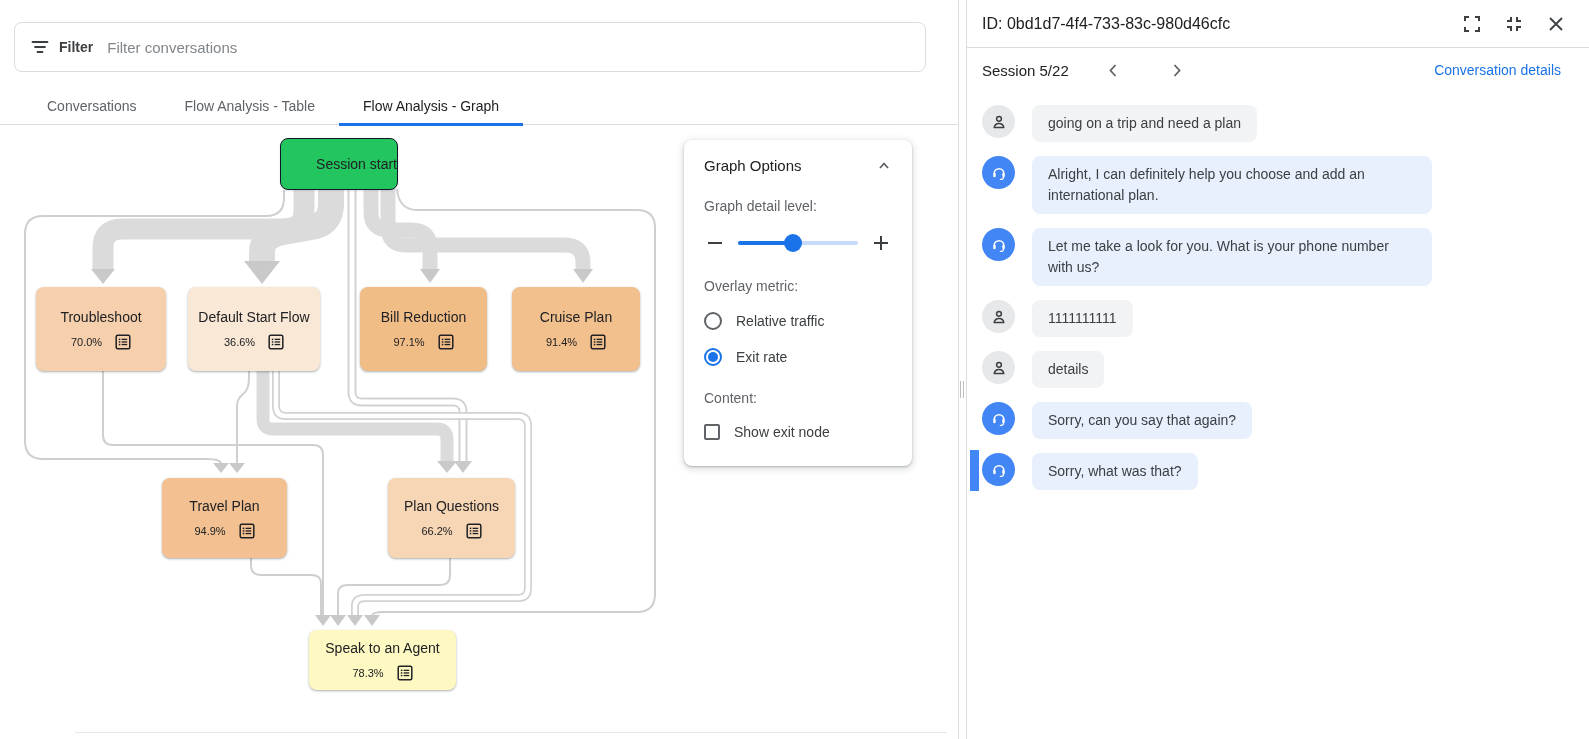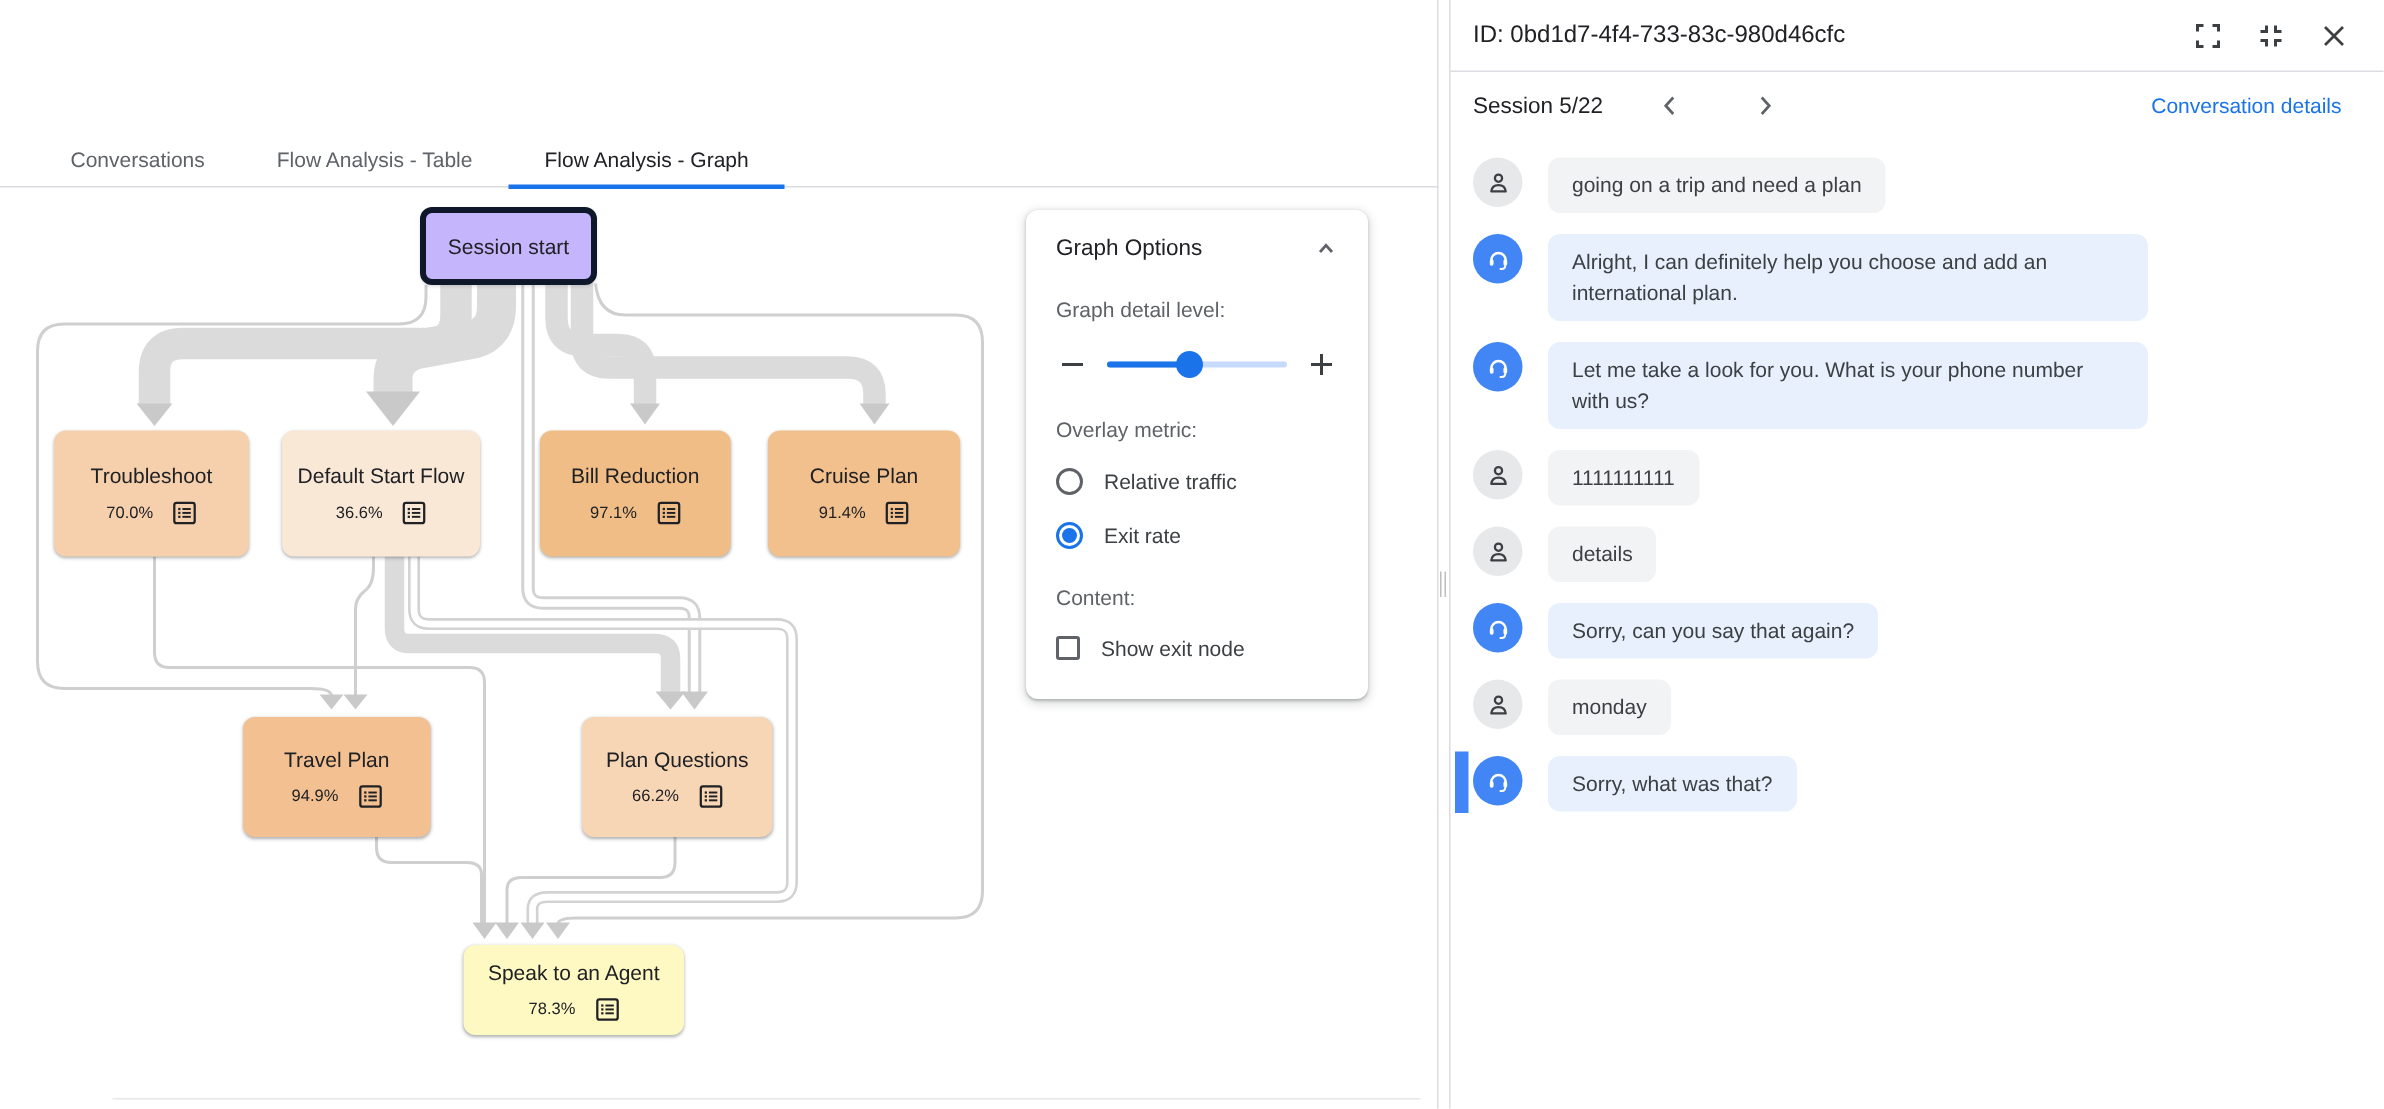--- a/index.html
+++ b/index.html
@@ -25,21 +25,21 @@
   .tab.active { color:#202124; font-weight:500; border-bottom-color:#1a73e8; }
 
   .graph-area { position:absolute; left:0; top:0; width:959px; height:739px; }
   svg.edges { position:absolute; left:0; top:0; }
 
   .node { position:absolute; border-radius:8px; box-shadow:0 1px 2px rgba(60,64,67,.3),0 1px 3px rgba(60,64,67,.15);
     display:flex; flex-direction:column; align-items:center; justify-content:center; gap:9px; cursor:pointer; }
   .node .n-title { font-size:14px; color:#202124; }
   .node .n-metric { display:flex; align-items:center; gap:13px; }
   .node .n-pct { font-size:11px; color:#202124; }
-  .node.start { background:#c4b5fd; border:4px solid #0f172a; box-shadow:0 1px 2px rgba(60,64,67,.15); }
+  .node.start { background:#22c55e; border:1px solid #0f172a; box-shadow:0 1px 2px rgba(60,64,67,.15);align-items:flex-end; }
 
   .bottom-line { position:absolute; left:75px; top:732px; width:872px; height:1px; background:#e7e7e7; }
 
   
   .gopts { position:absolute; left:684px; top:140px; width:228px; height:326px; background:#fff;
     border-radius:8px; box-shadow:0 1px 2px rgba(60,64,67,.3),0 2px 6px 2px rgba(60,64,67,.15); padding:17px 20px; }
   .gopts-head { display:flex; justify-content:space-between; align-items:center; }
   .gopts-title { font-size:15px; color:#202124; }
   .gopts-label { font-size:14px; color:#5f6368; margin-top:24px; }
   .slider-row { display:flex; align-items:center; margin-top:18px; gap:12px; }
@@ -88,20 +88,31 @@
   .msg.agent .bubble { background:#e8f0fe; }
   .sel-bar { display:none; }
   .msg.selected .sel-bar { display:block; position:absolute; left:3px; top:-3px;
     width:9px; height:41px; background:#4285f4; }
 </style>
 </head>
 <body>
 
 <div class="left-panel">
 
+  <div class="filter-bar">
+    <svg class="f-icon" viewBox="0 0 18 18">
+      <g stroke="#3c4043" stroke-width="1.8" stroke-linecap="round">
+        <line x1="1.5" y1="4" x2="16.5" y2="4"></line>
+          <line x1="4" y1="9" x2="14" y2="9"></line>
+          <line x1="6.5" y1="14" x2="11.5" y2="14"></line>
+      </g>
+    </svg>
+    <span class="filter-label">Filter</span>
+    <input class="filter-input" placeholder="Filter conversations" style="">
+  </div>
 
   <div class="tabs">
     <div class="tab">Conversations</div>
     <div class="tab">Flow Analysis - Table</div>
     <div class="tab active">Flow Analysis - Graph</div>
   </div>
 
   <div class="graph-area">
     <svg class="edges" width="959" height="739" viewBox="0 0 959 739">
       <g fill="none" stroke="#dbdbdb" stroke-linecap="butt">
@@ -410,29 +421,20 @@
         <svg width="18" height="18" viewBox="0 0 18 18">
             <path d="M4.2 9.5a4.8 4.8 0 0 1 9.6 0" fill="none" stroke="#fff" stroke-width="1.6"></path>
             <rect x="3.2" y="8.8" width="2.5" height="4.4" rx="1.2" fill="#fff"></rect>
             <rect x="12.3" y="8.8" width="2.5" height="4.4" rx="1.2" fill="#fff"></rect>
             <path d="M13.5 12.8v.4a2.3 2.3 0 0 1-2.3 2.1h-1.4" fill="none" stroke="#fff" stroke-width="1.3"></path>
           </svg>
       </div>
       <div class="bubble">Sorry, can you say that again?</div>
     </div>
 
-    <div class="msg user">
-      <div class="avatar">
-        <svg width="18" height="18" viewBox="0 0 18 18">
-            <circle cx="9" cy="5.8" r="2.4" fill="none" stroke="#3c4043" stroke-width="1.5"></circle>
-            <path d="M4.2 14.6h9.6c-.3-2.7-2.3-4.2-4.8-4.2s-4.5 1.5-4.8 4.2z" fill="none" stroke="#3c4043" stroke-width="1.5" stroke-linejoin="round"></path>
-          </svg>
-      </div>
-      <div class="bubble">monday</div>
-    </div>
 
     <div class="msg agent selected">
       <div class="sel-bar"></div>
       <div class="avatar">
         <svg width="18" height="18" viewBox="0 0 18 18">
             <path d="M4.2 9.5a4.8 4.8 0 0 1 9.6 0" fill="none" stroke="#fff" stroke-width="1.6"></path>
             <rect x="3.2" y="8.8" width="2.5" height="4.4" rx="1.2" fill="#fff"></rect>
             <rect x="12.3" y="8.8" width="2.5" height="4.4" rx="1.2" fill="#fff"></rect>
             <path d="M13.5 12.8v.4a2.3 2.3 0 0 1-2.3 2.1h-1.4" fill="none" stroke="#fff" stroke-width="1.3"></path>
           </svg>

